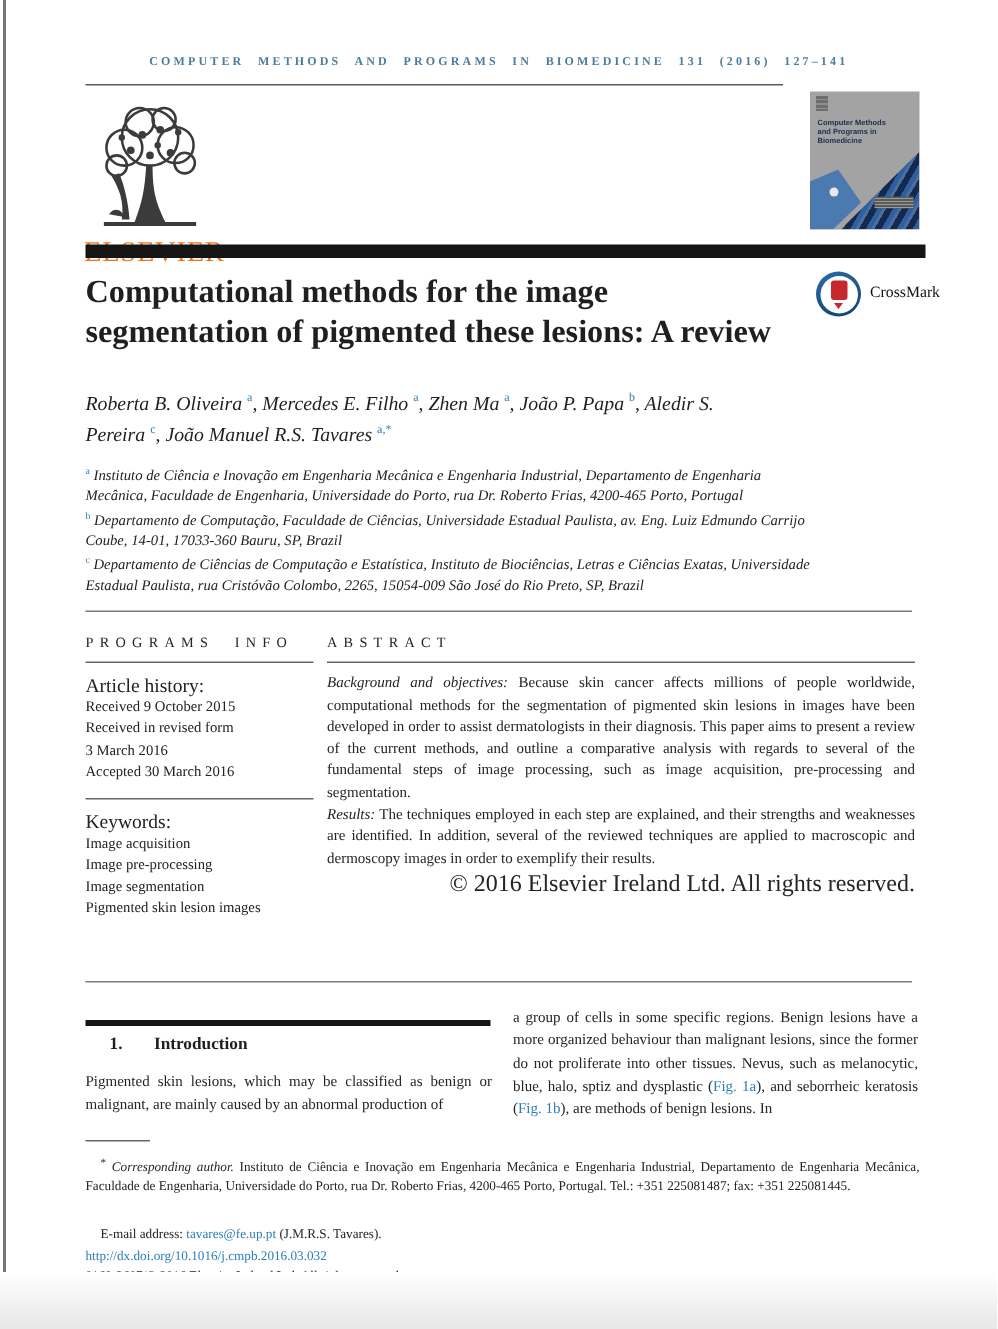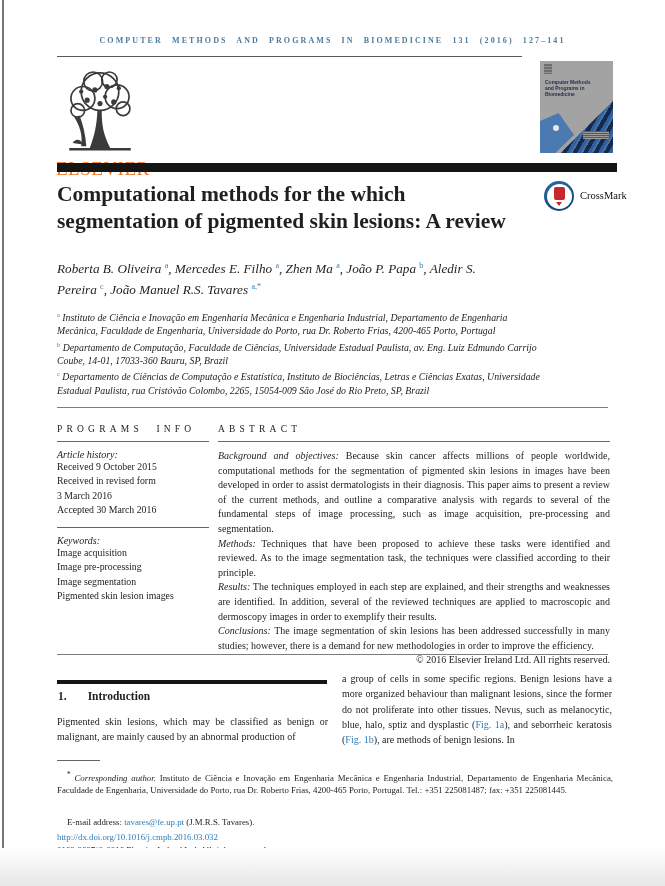--- a/index.html
+++ b/index.html
@@ -59,32 +59,32 @@
   .authors{left:57px;top:257px;width:452px;font-size:13.2px;line-height:17.5px;font-style:italic;color:#1f1f1f;}
   .authors sup{font-size:8px;color:#2e7db8;font-style:normal;}
   .affils{left:57px;top:308px;width:492px;font-size:9.8px;line-height:13.2px;font-style:italic;color:#222;}
   .affils sup{font-size:6.5px;color:#2e7db8;font-style:normal;}
   .rule-full-1{left:57px;top:407px;width:551px;height:1px;background:#7d7d7d;}
 
   
   .col-heading{font-size:9.5px;letter-spacing:4.2px;word-spacing:7px;color:#222;}
   .info-col{left:57px;top:424px;width:152px;}
   .col-rule{height:1px;background:#666;margin-top:7px;}
-  .info-label{font-style:italic;font-size:10px;margin-top:7px;}
+  .info-label{font-size:13px;margin-top:7px;}
   .info-line{font-size:9.8px;line-height:14.3px;}
   .info-col .col-rule.mid{margin-top:10px;}
   .abs-col{left:218px;top:424px;width:392px;}
   .abs-body{margin-top:7px;font-size:10px;line-height:14.6px;text-align:justify;color:#242424;}
   .abs-body i{font-style:italic;}
-  .abs-copyright{font-size:10px;text-align:right;margin-top:1px;color:#242424;}
+  .abs-copyright{font-size:16px;text-align:right;margin-top:1px;color:#242424;}
   .rule-full-2{left:57px;top:654px;width:551px;height:1px;background:#7d7d7d;}
 
   
   .intro-bar{left:57px;top:680px;width:270px;height:4px;background:#151515;}
-  .intro-heading{left:58px;top:690px;width:270px;font-size:11.5px;font-weight:bold;color:#1f1f1f;}
+  .intro-heading{left:73px;top:690px;width:270px;font-size:11.5px;font-weight:bold;color:#1f1f1f;}
   .intro-heading .sec-title{margin-left:21px;}
   .body-left{left:57px;top:714px;width:271px;font-size:10px;line-height:15px;text-align:justify;color:#242424;}
   .body-right{left:342px;top:671px;width:270px;font-size:10px;line-height:15.3px;text-align:justify;color:#242424;}
   .body-right a{color:#2e7db8;text-decoration:none;}
 
   
   .foot-rule{left:57px;top:760px;width:43px;height:1px;background:#666;}
   .footnote{left:57px;top:769px;width:556px;font-size:8.8px;line-height:11.8px;text-align:justify;color:#242424;}
   .footnote .indent{text-indent:10px;}
   .footnote i{font-style:italic;}
@@ -139,21 +139,21 @@
     <div class="cover-title">Computer Methods and Programs in Biomedicine</div>
     <div class="cover-bars"></div>
     <div class="cover-diag"></div>
     <div class="cover-corner"></div>
     <div class="cover-dot"></div>
     <div class="cover-foot"></div>
   </div>
 
   <div class="abs masthead-bar"></div>
 
-  <div class="abs title">Computational methods for the which segmentation of pigmented skin lesions: A review</div>
+  <div class="abs title">Computational methods for the image segmentation of pigmented these lesions: A review</div>
 
   <div class="abs crossmark">
     <div class="cm-ring"></div>
     <div class="cm-inner"></div>
     <div class="cm-shield"></div>
     <div class="cm-tri"></div>
     <div class="cm-label">CrossMark</div>
   </div>
 
   <div class="abs authors">
@@ -182,23 +182,21 @@
     <div class="info-line">Image pre-processing</div>
     <div class="info-line">Image segmentation</div>
     <div class="info-line">Pigmented skin lesion images</div>
   </div>
 
   <div class="abs abs-col">
     <div class="col-heading">ABSTRACT</div>
     <div class="col-rule"></div>
     <div class="abs-body">
       <div><i>Background and objectives:</i><span> Because skin cancer affects millions of people worldwide, computational methods for the segmentation of pigmented skin lesions in images have been developed in order to assist dermatologists in their diagnosis. This paper aims to present a review of the current methods, and outline a comparative analysis with regards to several of the fundamental steps of image processing, such as image acquisition, pre-processing and segmentation.</span></div>
-      <div><i>Methods:</i><span> Techniques that have been proposed to achieve these tasks were identified and reviewed. As to the image segmentation task, the techniques were classified according to their principle.</span></div>
       <div><i>Results:</i><span> The techniques employed in each step are explained, and their strengths and weaknesses are identified. In addition, several of the reviewed techniques are applied to macroscopic and dermoscopy images in order to exemplify their results.</span></div>
-      <div><i>Conclusions:</i><span> The image segmentation of skin lesions has been addressed successfully in many studies; however, there is a demand for new methodologies in order to improve the efficiency.</span></div>
     </div>
     <div class="abs-copyright">© 2016 Elsevier Ireland Ltd. All rights reserved.</div>
   </div>
 
   <div class="abs rule-full-2"></div>
 
   <div class="abs intro-bar"></div>
   <div class="abs intro-heading">
     <span class="sec-num">1.</span><span class="sec-title">Introduction</span>
   </div>

